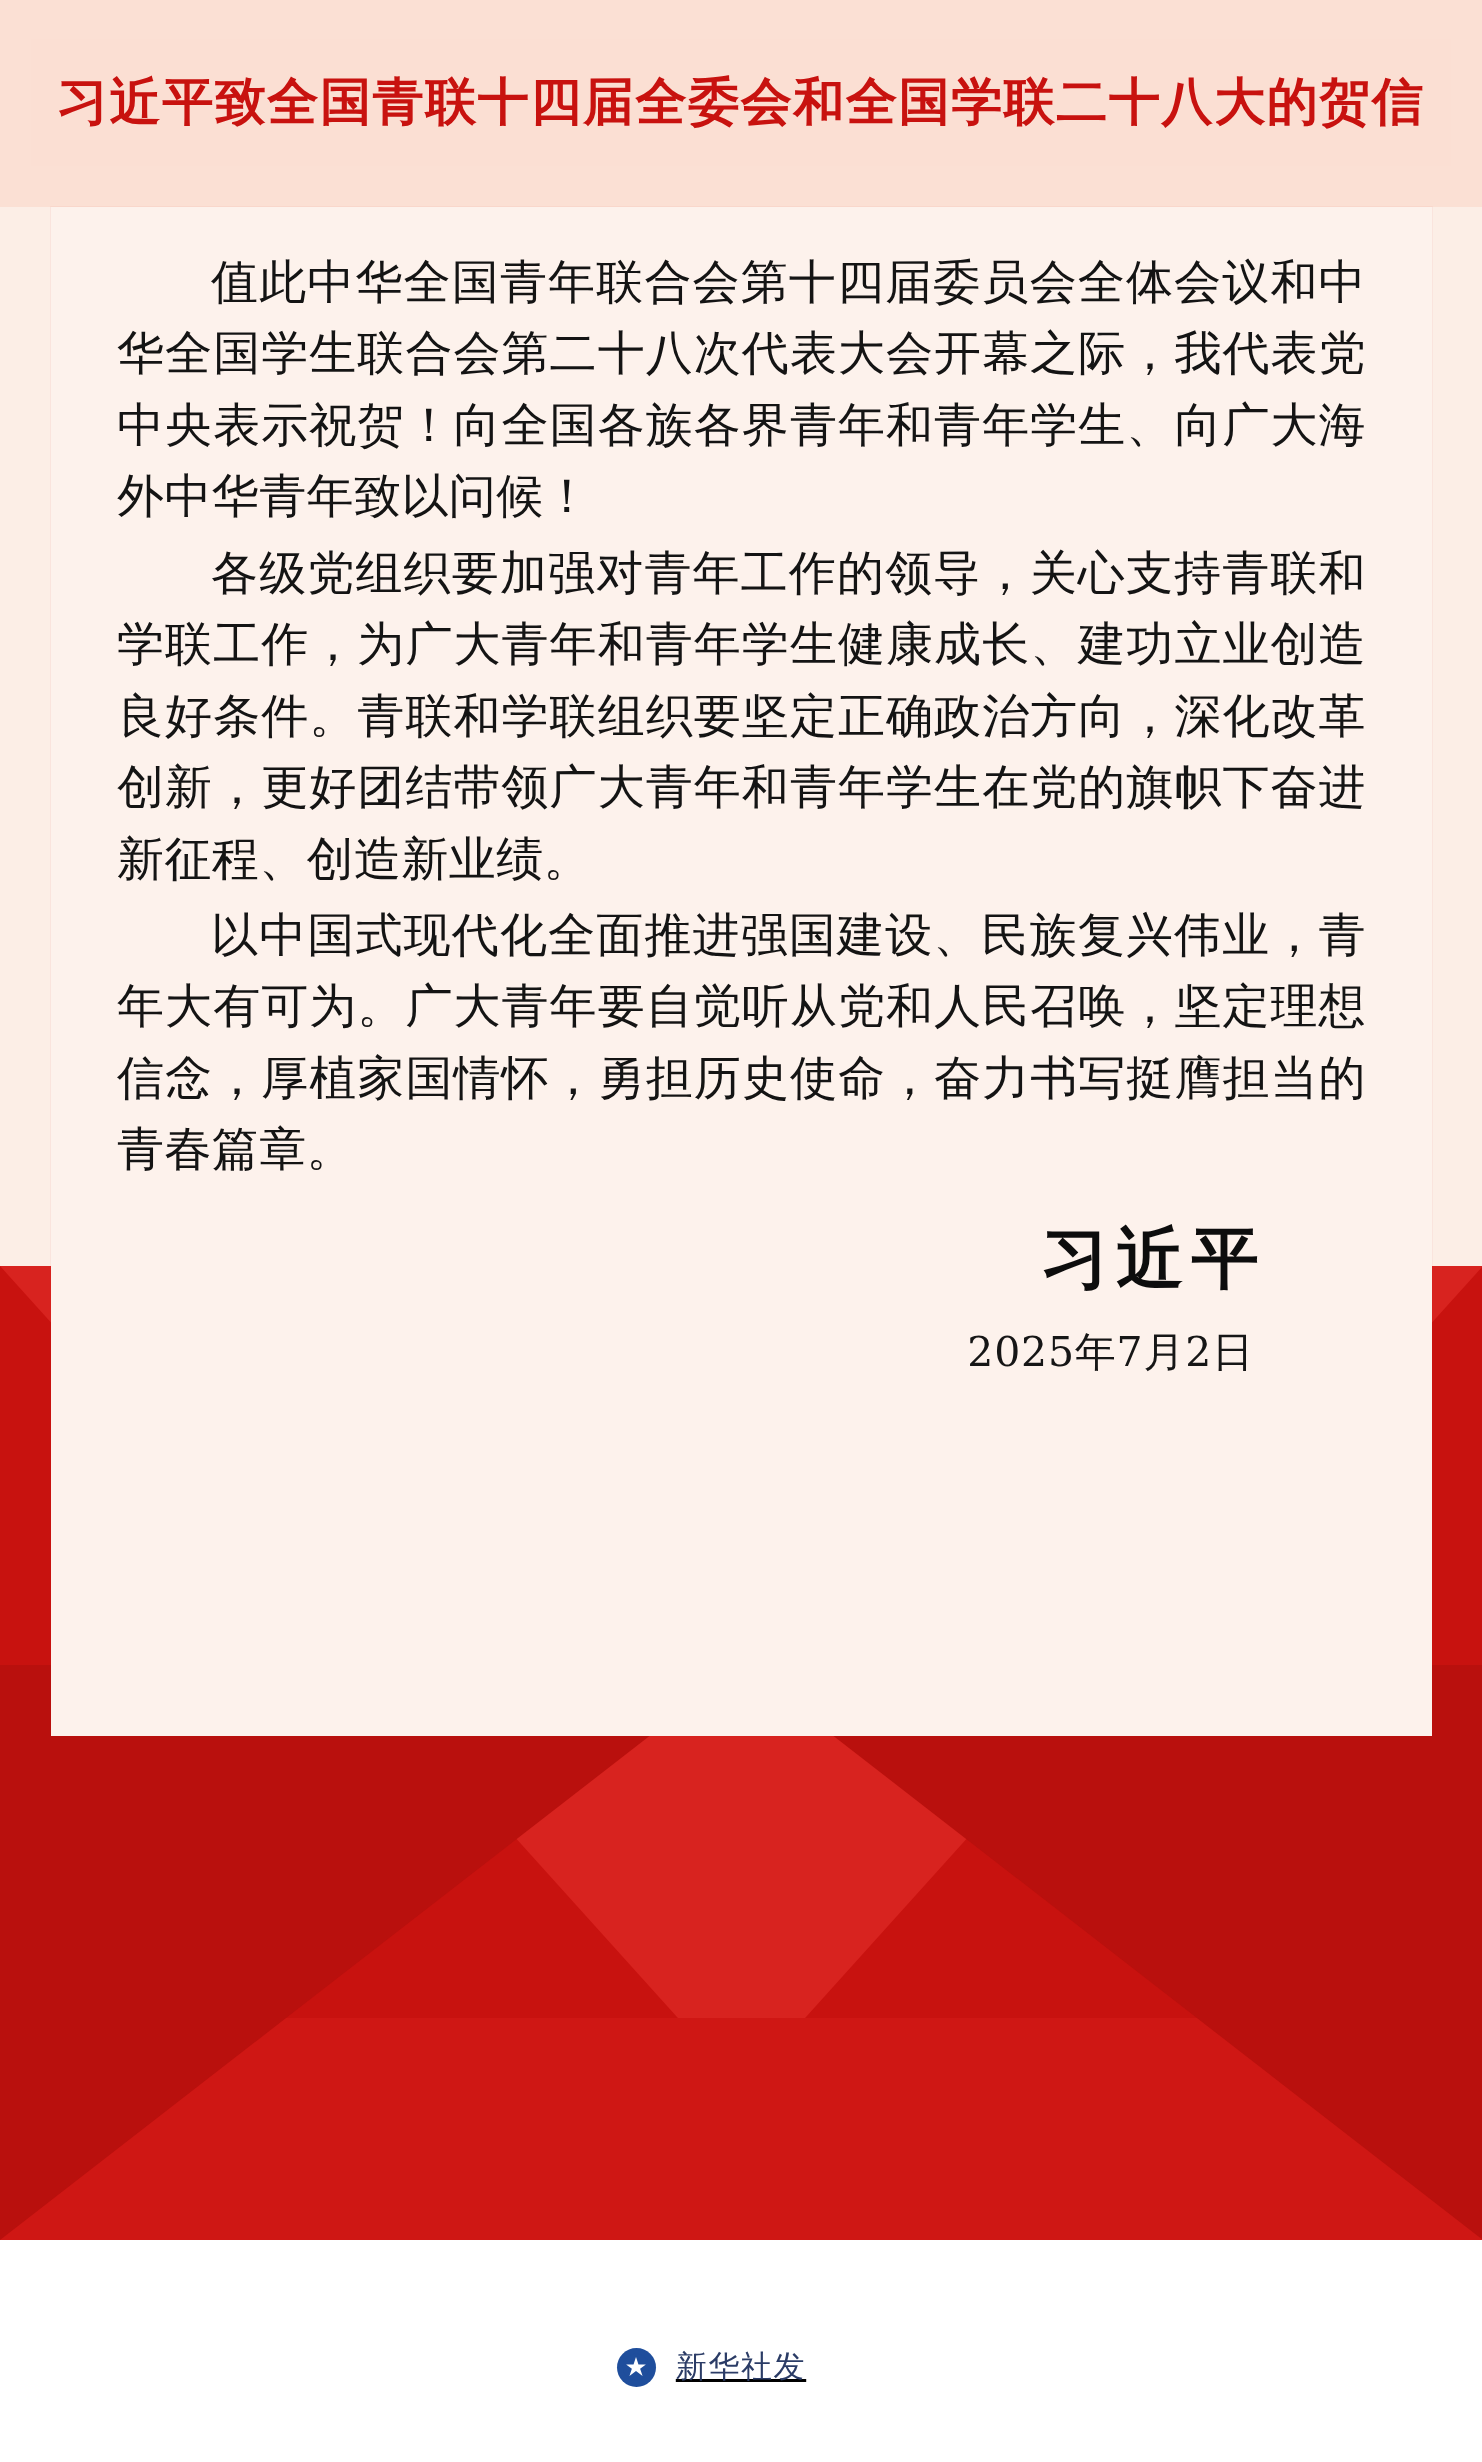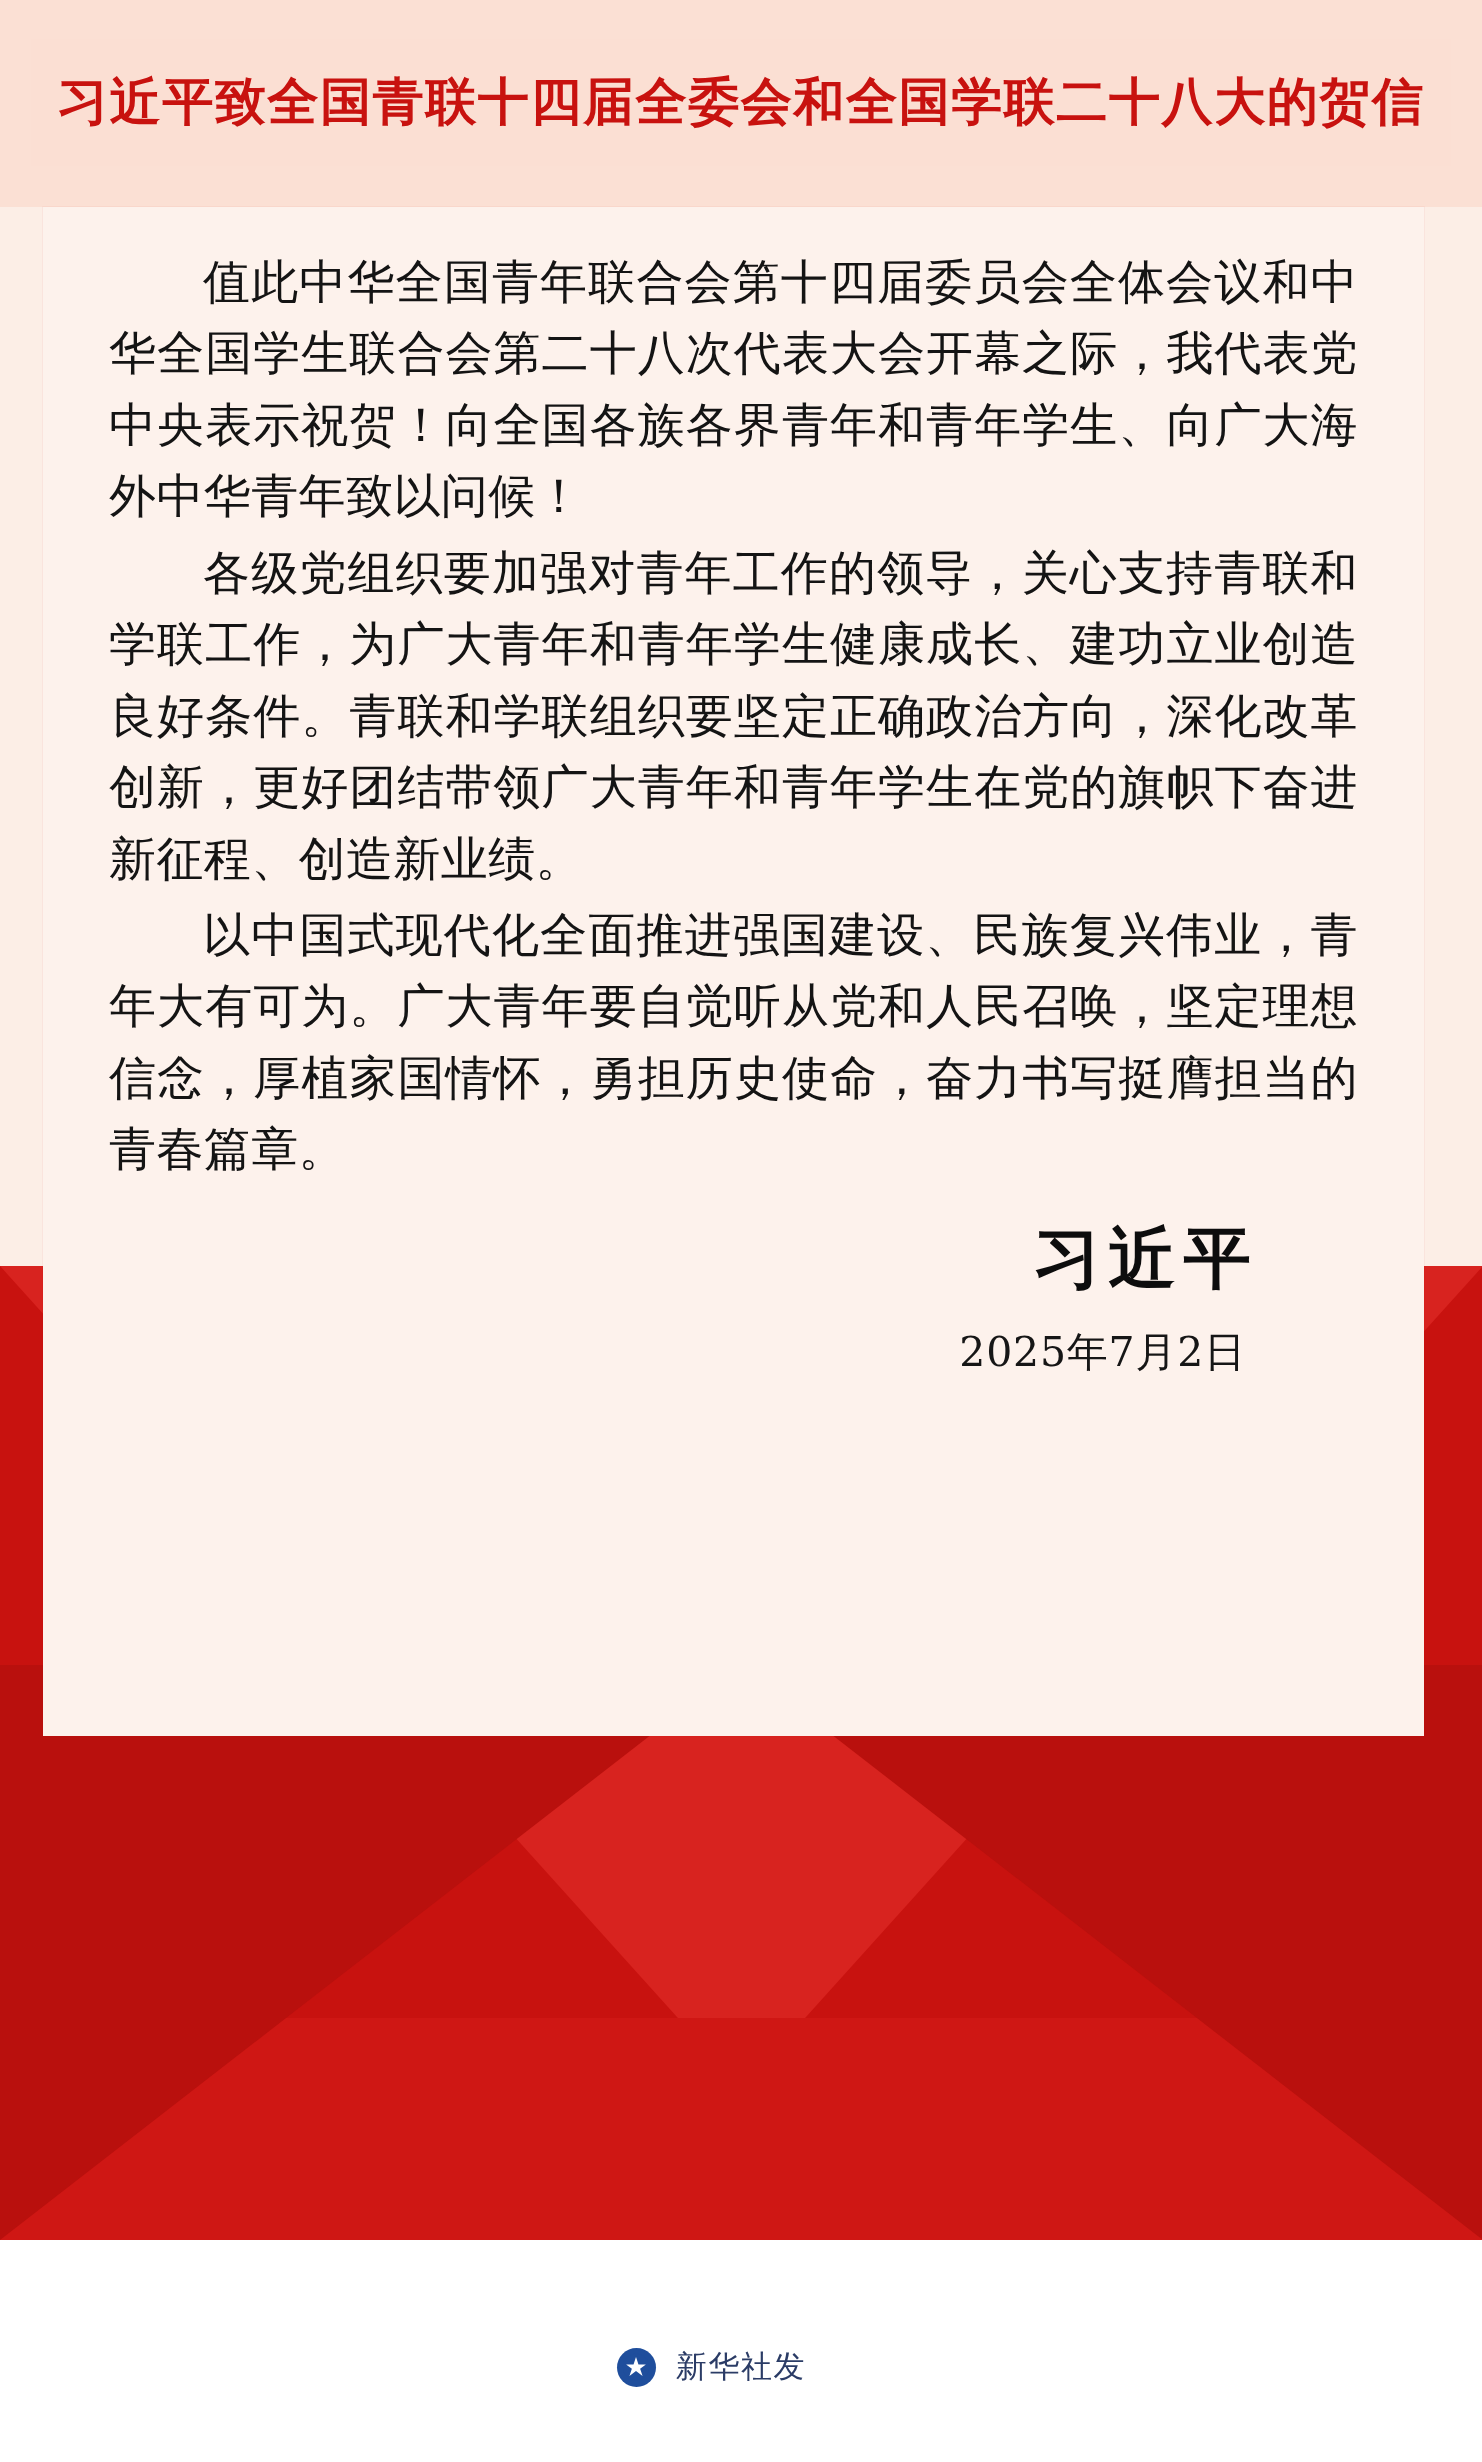--- a/index.html
+++ b/index.html
@@ -113,21 +113,21 @@
     font-weight: bold;
     font-size: 51px;
     letter-spacing: 1.6px;
     white-space: nowrap;
     text-align: center;
   }
 
   
   .letter-card {
     position: absolute;
-    left: 43px;
+    left: 51px;
     top: 207px;
     width: 1381px;
     height: 1529px;
     background: #fdf2ec;
     box-shadow: 0 0 0 0.8px rgba(200,18,15,0.05);
   }
   .letter-inner {
     position: absolute;
     left: 66px;
     top: 39px;
@@ -167,20 +167,21 @@
   
   .footer {
     position: absolute;
     left: 0;
     bottom: 74px;
     width: 1423px;
     display: flex;
     align-items: center;
     justify-content: center;
     gap: 20px;
+    text-decoration: underline;
   }
   .footer-logo {
     width: 39px;
     height: 39px;
     border-radius: 50%;
     background: #1f4e9c;
     display: flex;
     align-items: center;
     justify-content: center;
   }

